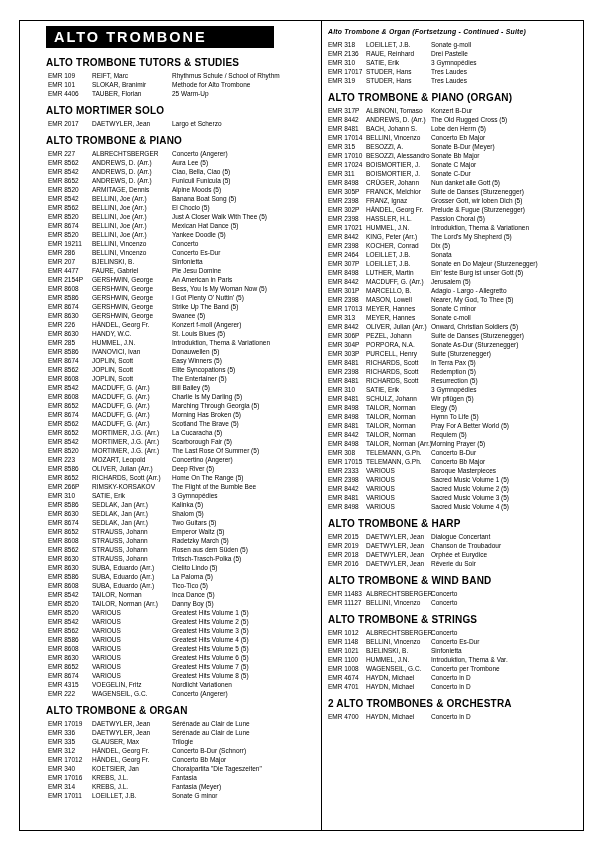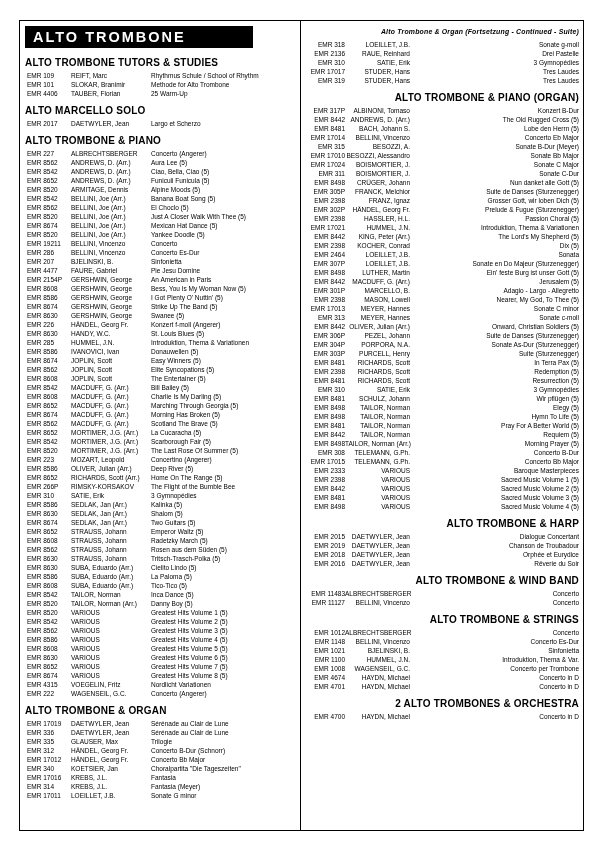--- a/index.html
+++ b/index.html
@@ -20,26 +20,26 @@
     overflow: hidden;
     background: #fff;
   }
   .col {
     box-sizing: border-box;
     overflow: hidden;
   }
   .col-left {
     width: 280px;
     padding: 4px 6px 0 5px;
+    margin-left: 21px;
   }
   .col-right {
     flex: 1;
     border-left: 1px solid #000;
     padding: 4px 4px 0 6px;
-    text-align: right;
   }
   .banner {
     background: #000;
     color: #fff;
     width: 228px;
     height: 22px;
     line-height: 22px;
     font-size: 14.5px;
     font-weight: bold;
     letter-spacing: 2px;
@@ -90,21 +90,21 @@
           <span>SLOKAR, Branimir</span>
           <span>Methode for Alto Trombone</span>
         </div>
         <div class="row">
           <span>EMR 4406</span>
           <span>TAUBER, Florian</span>
           <span>25 Warm-Up</span>
         </div>
       </div>
       <div class="section">
-        <div class="sec-head">ALTO MARCELLO SOLO</div>
+        <div class="sec-head">ALTO MORTIMER SOLO</div>
         <div class="row">
           <span>EMR 2017</span>
           <span>DAETWYLER, Jean</span>
           <span>Largo et Scherzo</span>
         </div>
       </div>
       <div class="section">
         <div class="sec-head">ALTO TROMBONE &amp; PIANO</div>
         <div class="row">
           <span>EMR 227</span>

